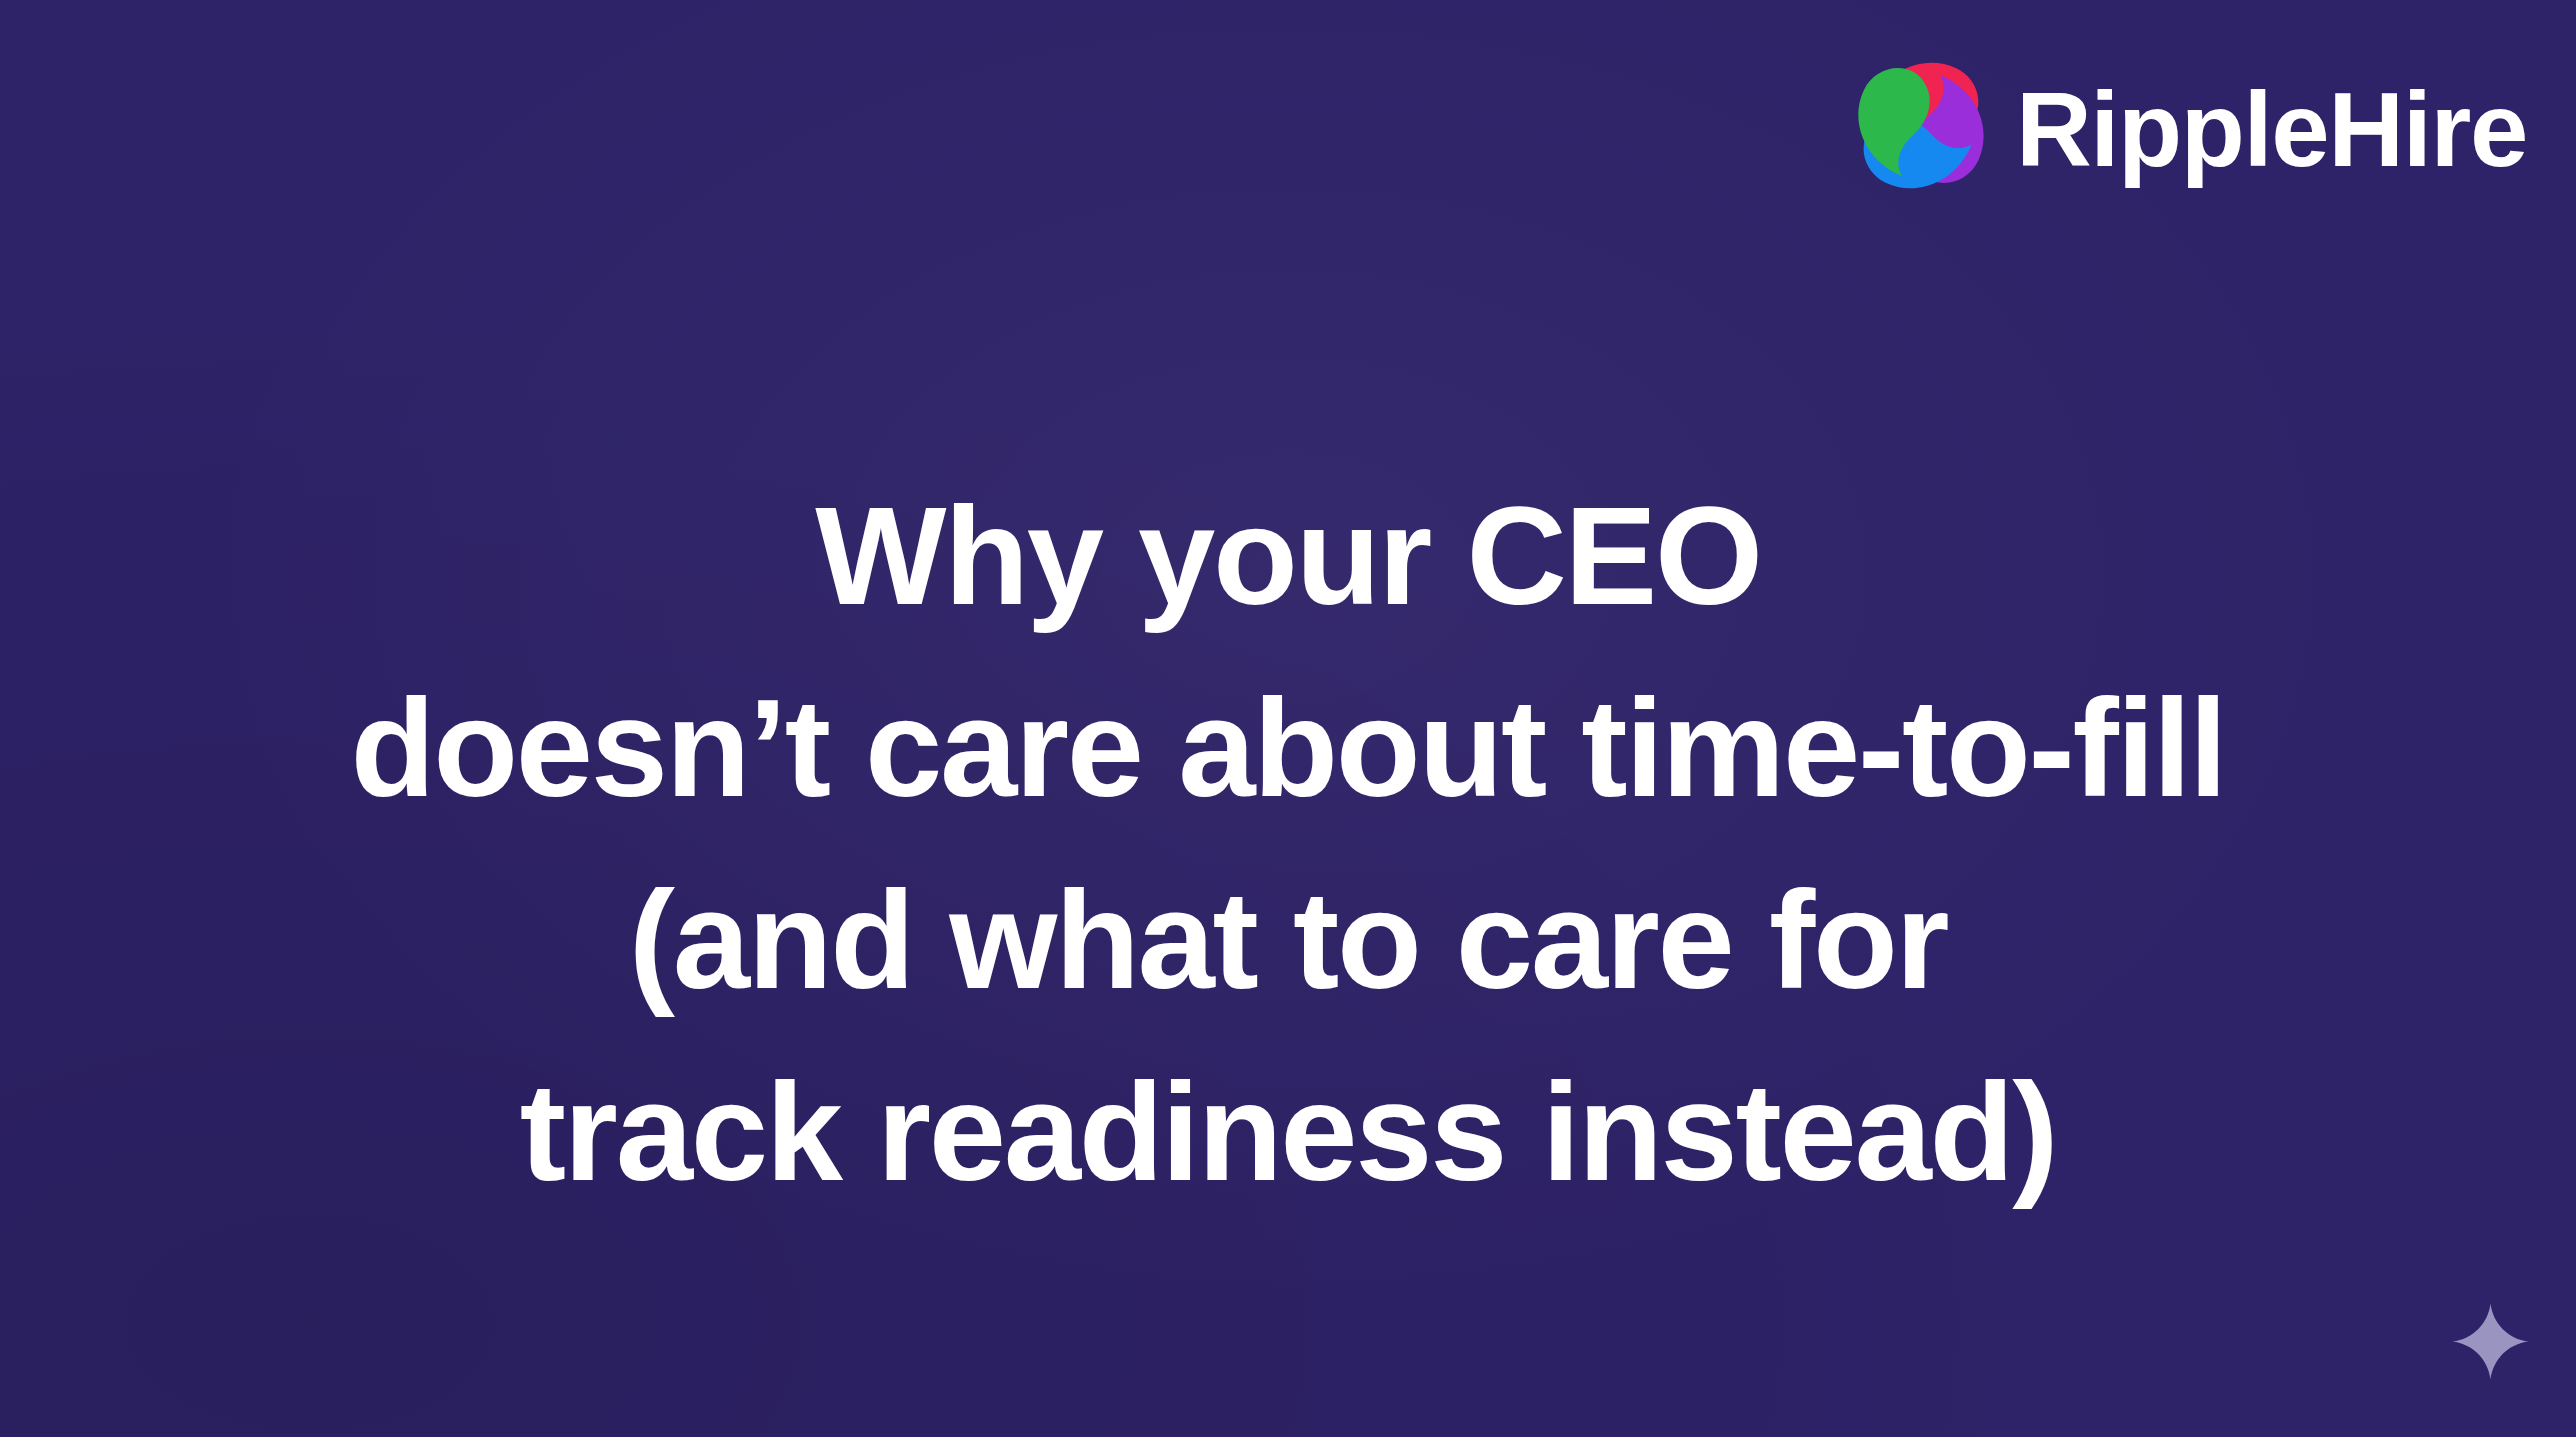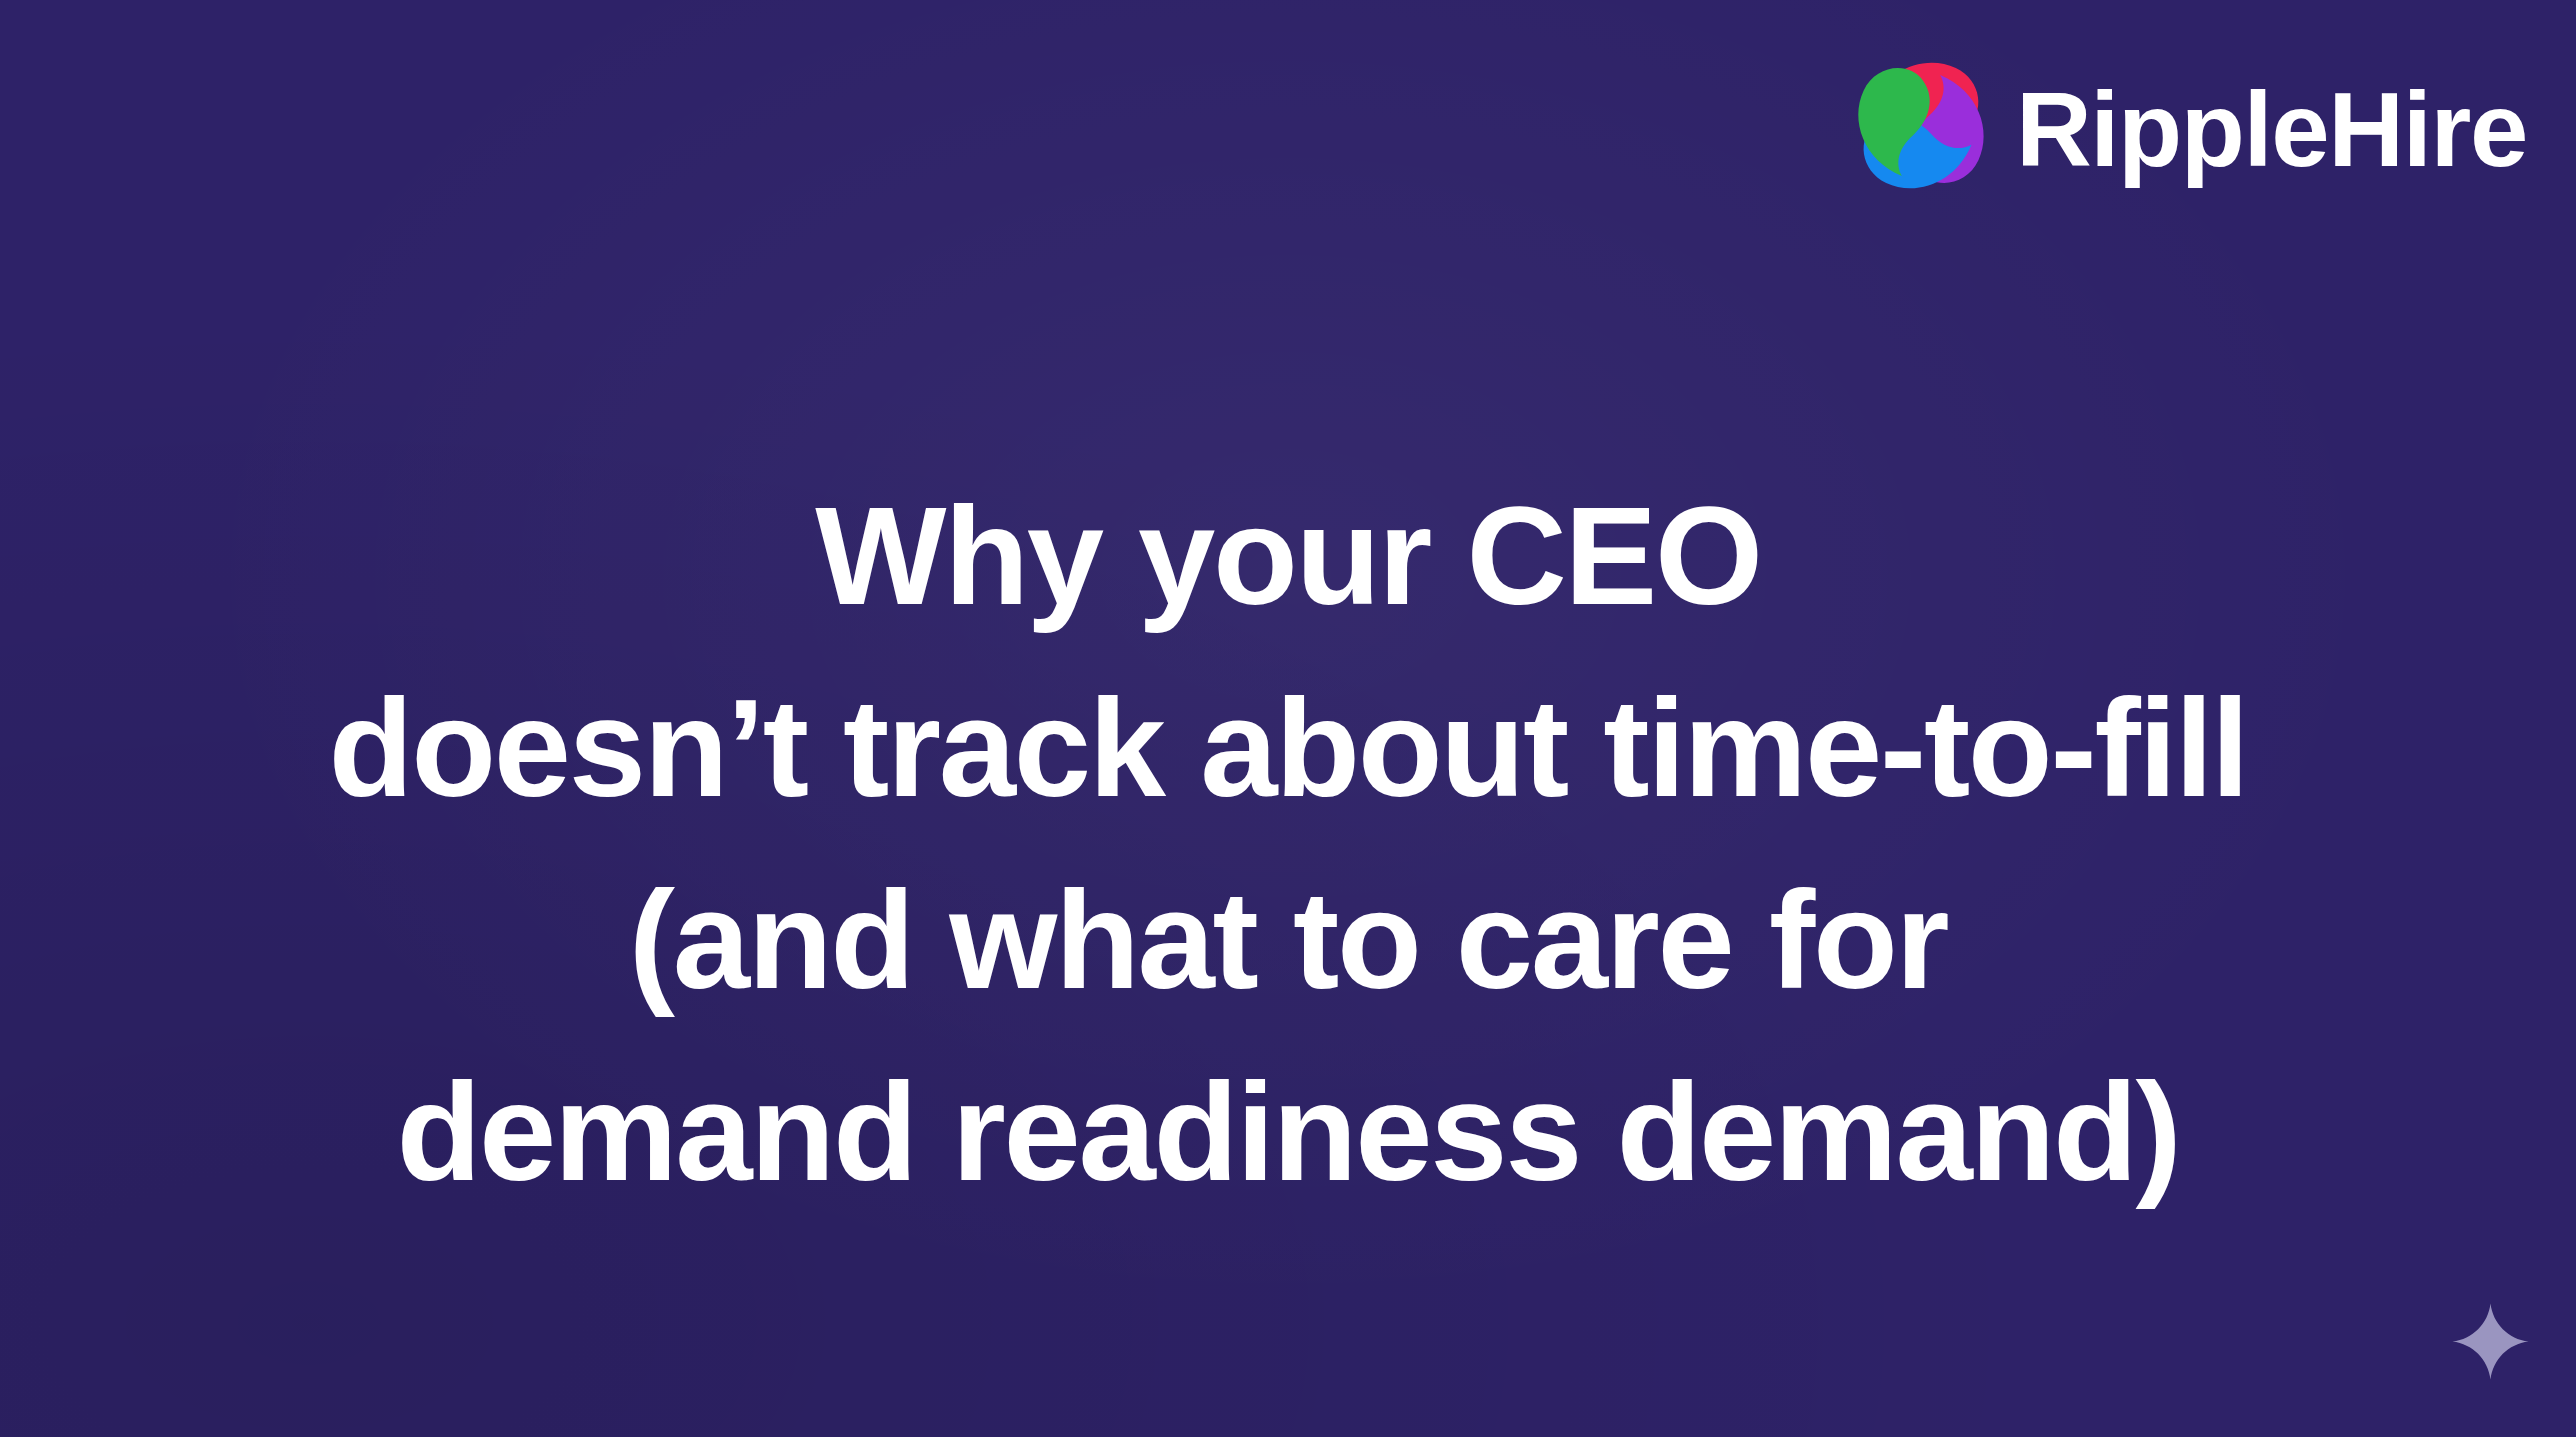--- a/index.html
+++ b/index.html
@@ -105,23 +105,23 @@
           <path d="M -58 -22 C -40 -66 6 -82 40 -66 C 70 -52 74 -14 52 2 C 30 18 4 8 -12 -10 C -26 -26 -44 -30 -58 -22 Z" fill="#2db84c" transform="rotate(270)"></path>
         </g>
       </svg>
     </span>
 
     <span class="brand-wordmark">RippleHire</span>
   </div>
 
   <h1 class="headline">
     <span class="hl-line">Why your CEO</span>
-    <span class="hl-line">doesn’t track about time-to-fill</span>
+    <span class="hl-line">doesn’t care about time-to-fill</span>
     <span class="hl-line">(and what to care for</span>
-    <span class="hl-line">demand readiness demand)</span>
+    <span class="hl-line">track readiness instead)</span>
   </h1>
 
   <span class="sparkle">
     <svg viewBox="0 0 100 100" width="81" height="81" xmlns="http://www.w3.org/2000/svg" aria-hidden="true">
       <path d="M50 3 C53 28 72 47 97 50 C72 53 53 72 50 97 C47 72 28 53 3 50 C28 47 47 28 50 3 Z" fill="#9a95c0"></path>
     </svg>
   </span>
 
 </div>
 

